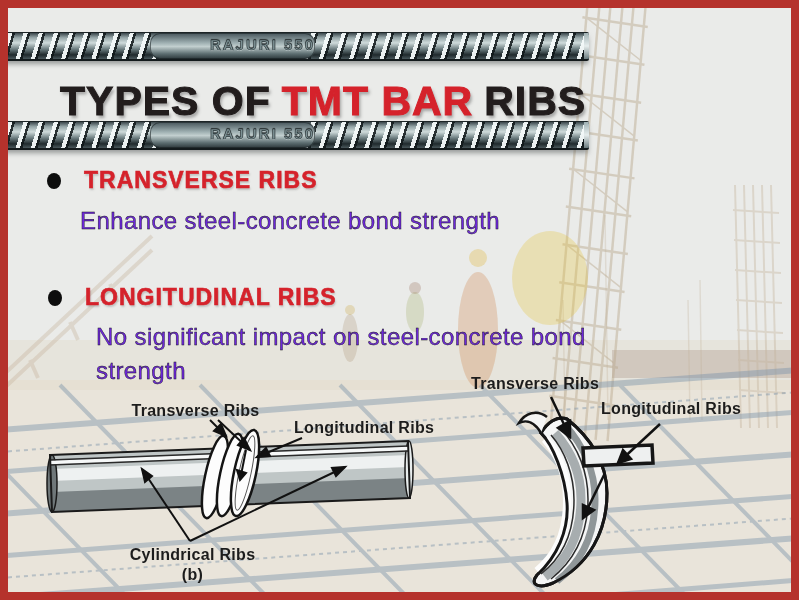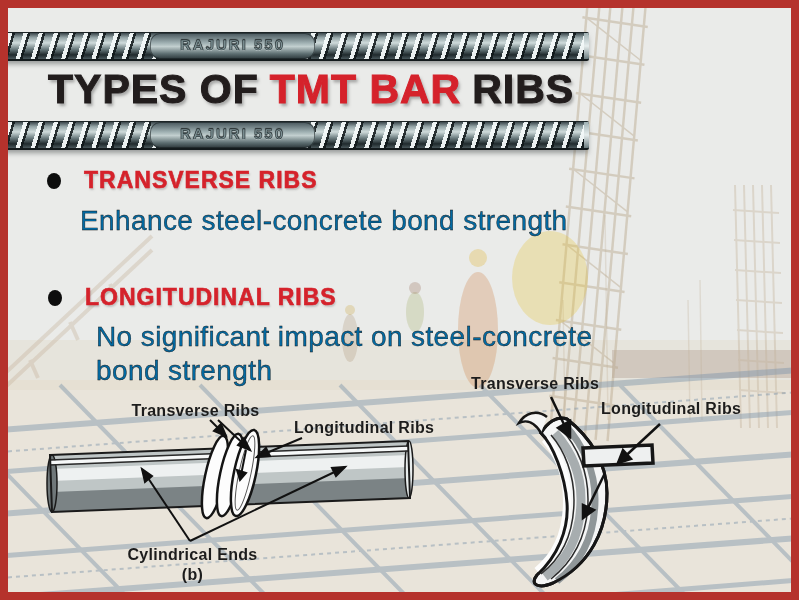--- a/index.html
+++ b/index.html
@@ -15,38 +15,38 @@
       linear-gradient(#39454a 0%,#96a6a8 18%,#cfdbdb 38%,#6b7c7f 62%,#1f292c 84%,#4a585c 100%);
     border-top:1px solid #1c2426;border-bottom:2px solid #141b1d;
     box-shadow:0 4px 5px -1px rgba(70,75,75,.5);}
   .rebar::after{content:"";position:absolute;right:0;top:0;width:5px;height:100%;
     background:linear-gradient(#9fb0b2,#e6eded,#6b7c7f);border-radius:0 2px 2px 0;}
   .rebar-top{top:32px;}
   .rebar-bottom{top:121px;}
   .rebar-plate{position:absolute;left:150px;top:0;width:165px;height:100%;border-radius:10px;
     background:linear-gradient(#46545a 0%,#9fb0b2 38%,#c2cfcf 52%,#5d6e71 80%,#2c373a 100%);
     box-shadow:inset 0 0 0 1px rgba(20,28,30,.55);
-    text-align:center;line-height:24px;font-size:15px;font-weight:bold;letter-spacing:2px;
+    text-align:right;line-height:24px;font-size:15px;font-weight:bold;letter-spacing:2px;
     color:#7e9295;-webkit-text-stroke:.6px #253033;
     text-shadow:0 1px 0 rgba(235,245,245,.45),0 -1px 1px rgba(0,0,0,.65);}
 
   
   .title{position:absolute;left:48px;top:66px;z-index:7;font-size:41px;font-weight:bold;
     letter-spacing:1px;color:#221d1d;-webkit-text-stroke:1px #221d1d;white-space:nowrap;
     text-shadow:2px 3px 3px rgba(100,100,100,.5);}
   .title span{margin-right:11px;}
   .title span:last-child{margin-right:0;}
   .title .hl{color:#d5222b;-webkit-text-stroke:1px #d5222b;}
 
   
   .dot{position:absolute;width:14px;height:16px;border-radius:50%;background:#0d0d0d;z-index:7;}
   .b-head{position:absolute;z-index:7;font-size:23px;font-weight:bold;letter-spacing:1px;
     color:#d5222b;-webkit-text-stroke:.6px #d5222b;white-space:nowrap;
     text-shadow:1px 2px 2px rgba(130,130,130,.4);}
-  .b-desc{position:absolute;z-index:7;font-size:28px;letter-spacing:.4px;color:#0369a1;
+  .b-desc{position:absolute;z-index:7;font-size:24px;letter-spacing:.4px;color:#6d28d9;
     -webkit-text-stroke:.4px #161616;line-height:34px;}
 
   
   .d-label{position:absolute;z-index:8;font-size:16px;font-weight:bold;letter-spacing:.3px;
     color:#1c1c1c;white-space:nowrap;}
   .d-label.center{text-align:center;white-space:normal;}
   .d-svg{position:absolute;z-index:5;}
 </style>
 </head>
 <body>
@@ -138,39 +138,39 @@
       <line x1="620" y1="385" x2="799" y2="568" stroke-width="4"></line>
       <line x1="0" y1="452" x2="799" y2="392" stroke-width="2" stroke-dasharray="4 4"></line>
       <line x1="0" y1="578" x2="799" y2="518" stroke-width="2" stroke-dasharray="4 4"></line>
     </g>
   </svg>
 
   <div class="rebar rebar-top">
     <div class="rebar-plate">RAJURI 550</div>
   </div>
 
-  <h1 class="title" style="margin:0;">
+  <h1 class="title" style="margin:12px;">
     <span>TYPES OF</span><span class="hl">TMT BAR</span><span>RIBS</span>
   </h1>
 
   <div class="rebar rebar-bottom">
     <div class="rebar-plate">RAJURI 550</div>
   </div>
 
   <div class="dot" style="left:47px;top:173px;"></div>
   <div class="b-head" style="left:84px;top:167px;">TRANSVERSE RIBS</div>
   <div class="b-desc" style="left:80px;top:204px;">Enhance steel-concrete bond strength</div>
 
   <div class="dot" style="left:48px;top:290px;"></div>
   <div class="b-head" style="left:85px;top:284px;">LONGITUDINAL RIBS</div>
   <div class="b-desc" style="left:96px;top:320px;max-width:560px;">No significant impact on steel-concrete bond strength</div>
 
   <div class="d-label center" style="left:118px;top:402px;width:155px;">Transverse Ribs</div>
   <div class="d-label" style="left:294px;top:419px;">Longitudinal Ribs</div>
-  <div class="d-label center" style="left:105px;top:546px;width:175px;">Cylindrical Ends</div>
+  <div class="d-label center" style="left:105px;top:546px;width:175px;">Cylindrical Ribs</div>
   <div class="d-label center" style="left:105px;top:566px;width:175px;">(b)</div>
 
   <svg class="d-svg" style="left:28px;top:400px;" width="395" height="150" viewBox="0 0 395 150">
 
     <polygon points="22,55 380,41 382,98 24,112" fill="#bfc6c6"></polygon>
     <polygon points="24,92 382,78 382,98 24,112" fill="#7b8385"></polygon>
     <polygon points="23,69 381,55 381,67 23,81" fill="#f3f5f5" opacity="0.9"></polygon>
     <ellipse cx="24" cy="83.5" rx="5" ry="28.5" fill="#6f7779" stroke="#1a1a1a" stroke-width="1.5"></ellipse>
     <ellipse cx="381" cy="69.5" rx="4" ry="28.5" fill="#e8eded" stroke="#1a1a1a" stroke-width="1.5"></ellipse>
 

